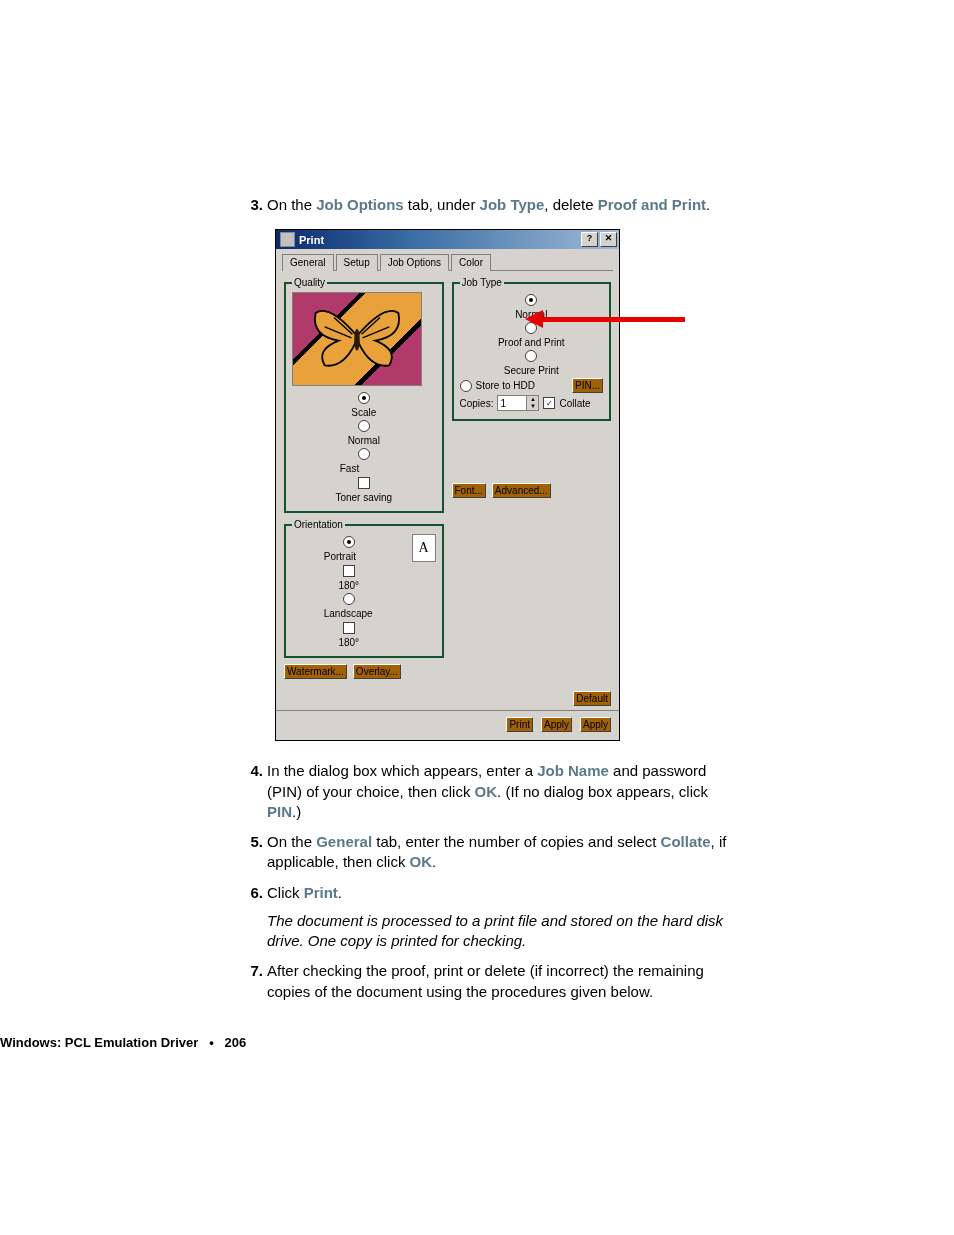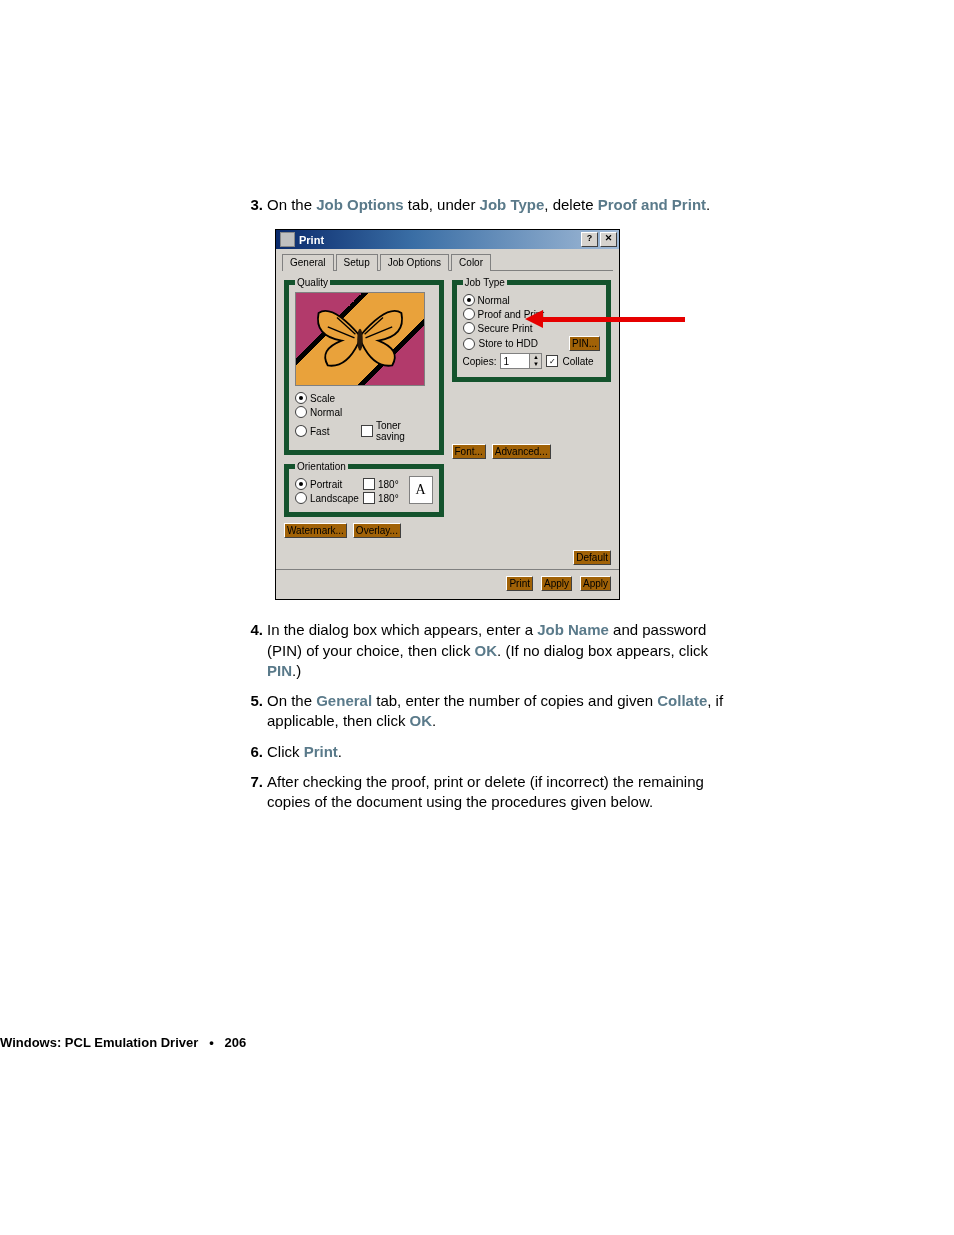--- a/index.html
+++ b/index.html
@@ -68,33 +68,33 @@
   }
   .tabs { display:flex; margin: 4px 6px 0 6px; border-bottom:1px solid #808080; }
   .tab {
     padding: 2px 7px; border:1px solid #808080; border-bottom:none;
     background:#d6d3ce; margin-right:2px; font-size:10px; position:relative; top:1px;
   }
   .tab.active { background:#d6d3ce; border-bottom:1px solid #d6d3ce; }
   .dlg-body { padding: 6px 8px 8px 8px; display:flex; gap:8px; }
   .col { flex:1; }
   fieldset {
-    border:5px solid #14532d; padding:4px 6px 6px 6px; margin:0 0 6px 0;
+    border:2px solid #14532d; padding:4px 6px 6px 6px; margin:0 0 6px 0;
   }
   legend { font-size:10px; padding:0 2px; }
   .img-prev {
     width: 128px; height: 92px; border:1px solid #808080;
     background: linear-gradient(135deg,#b23a6b 0%,#b23a6b 30%,#000 30%,#000 33%,#e9a23b 33%,#e9a23b 70%,#000 70%,#000 73%,#b23a6b 73%);
     margin-bottom:6px;
     position:relative; overflow:hidden;
   }
   .butterfly {
     position:absolute; left:18px; top:6px; width:92px; height:74px;
   }
-  .radio-row, .check-row { display:flex; align-items:center; margin:2px 0; gap:3px; font-size:10px;}
+  .radio-row, .check-row { display:flex; align-items:center; margin:2px 0; gap:3px; font-size:10px;flex-direction:column;}
   .radio { width:10px;height:10px;border:1px solid #404040;border-radius:50%;background:#fff;display:inline-flex;align-items:center;justify-content:center;}
   .radio.sel::after{content:"";width:4px;height:4px;background:#000;border-radius:50%;}
   .chk { width:10px;height:10px;border:1px solid #404040;background:#fff;display:inline-flex;align-items:center;justify-content:center;font-size:8px;}
   .orientation-icon {
     width:22px;height:26px;border:1px solid #808080;background:#fff;
     display:flex;align-items:center;justify-content:center;font-family:"Times New Roman",serif;
     font-size:14px;
   }
   .btn {
     border:1px solid #808080; background:#a16207; font-size:10px;
@@ -268,28 +268,29 @@
   <div class="step">
     <div class="step-num">4.</div>
     <div class="step-body">
       <span>In the dialog box which appears, enter a </span><span class="kw">Job Name</span><span> and password (PIN) of your choice, then click </span><span class="kw">OK</span><span>. (If no dialog box appears, click </span><span class="kw">PIN</span><span>.)</span>
     </div>
   </div>
 
   <div class="step">
     <div class="step-num">5.</div>
     <div class="step-body">
-      <span>On the </span><span class="kw">General</span><span> tab, enter the number of copies and given </span><span class="kw">Collate</span><span>, if applicable, then click </span><span class="kw">OK</span><span>.</span>
+      <span>On the </span><span class="kw">General</span><span> tab, enter the number of copies and select </span><span class="kw">Collate</span><span>, if applicable, then click </span><span class="kw">OK</span><span>.</span>
     </div>
   </div>
 
   <div class="step">
     <div class="step-num">6.</div>
     <div class="step-body">
       <div><span>Click </span><span class="kw">Print</span><span>.</span></div>
+      <div class="italic" style="margin-top:8px;">The document is processed to a print file and stored on the hard disk drive. One copy is printed for checking.</div>
     </div>
   </div>
 
   <div class="step">
     <div class="step-num">7.</div>
     <div class="step-body">After checking the proof, print or delete (if incorrect) the remaining copies of the document using the procedures given below.</div>
   </div>
 
 </div>
 

